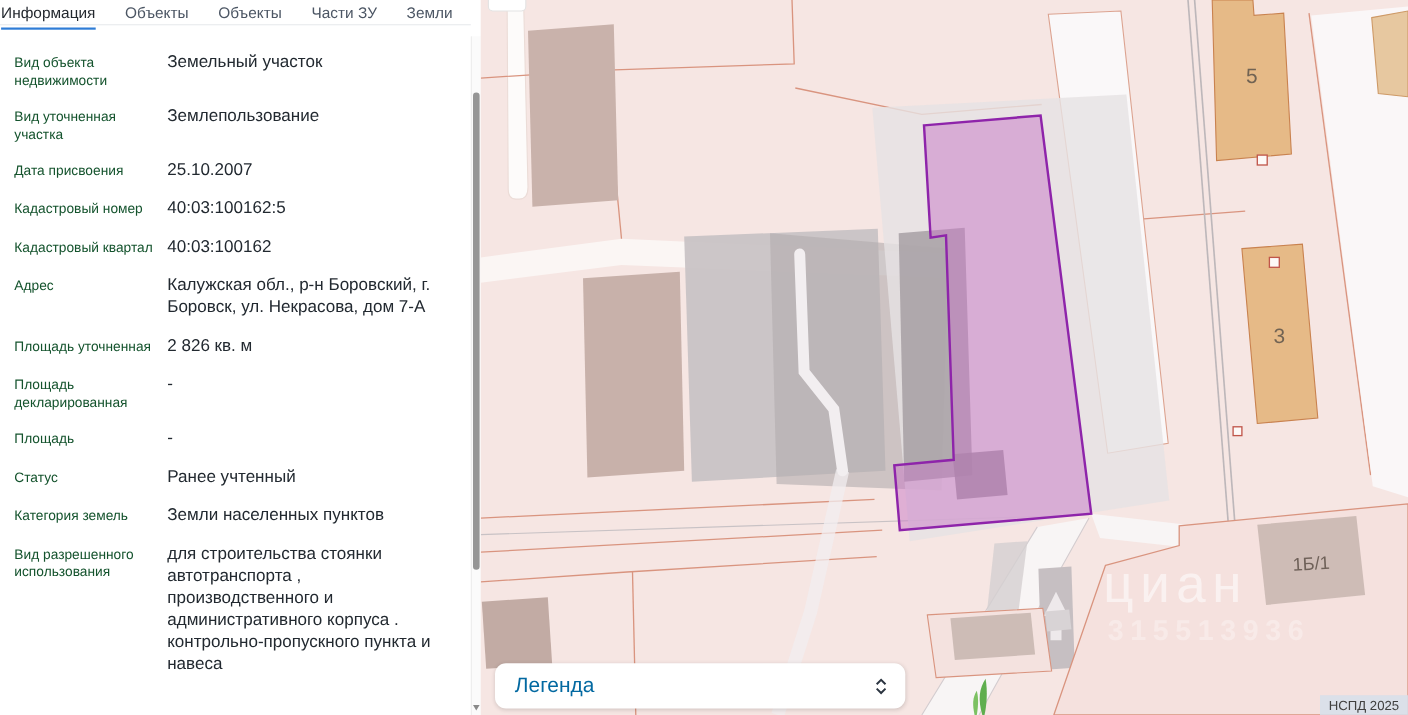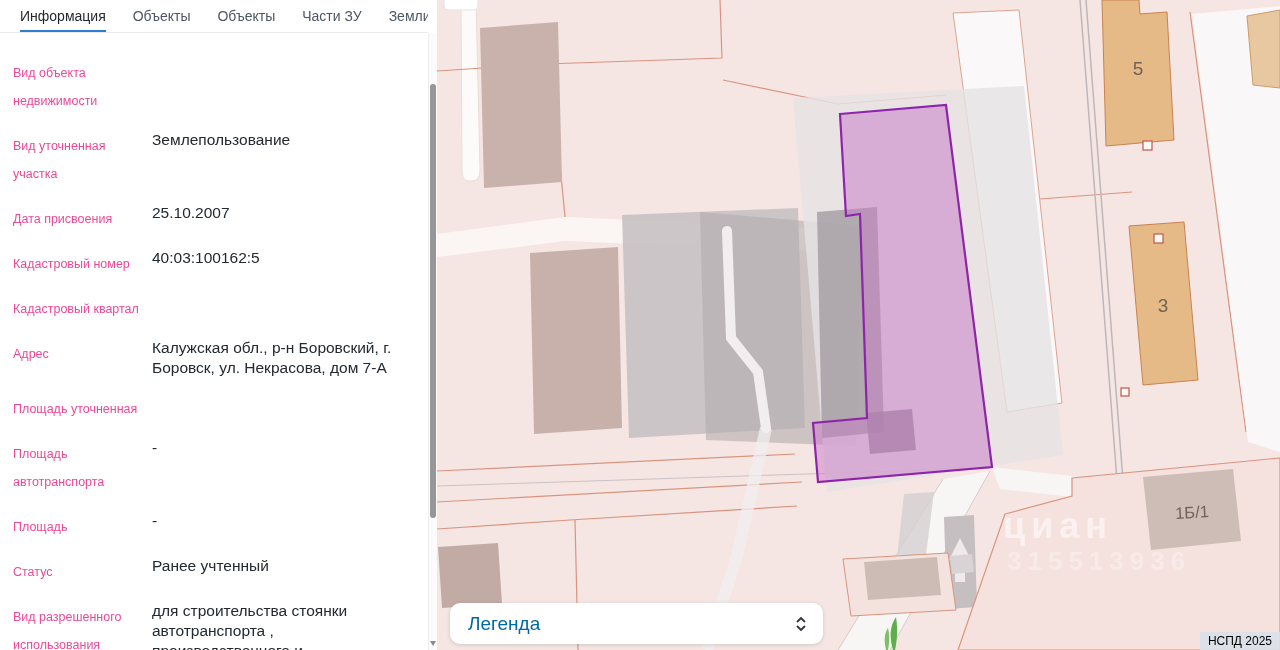--- a/index.html
+++ b/index.html
@@ -4,110 +4,117 @@
 <style>
   * { box-sizing: border-box; margin: 0; padding: 0; }
   html,body { width:1280px; height:650px; overflow:hidden;
     font-family:"Liberation Sans", sans-serif; background:#fff; }
   .app { position:relative; width:1280px; height:650px; }
 
   
   .panel { position:absolute; left:0; top:0; width:428px; height:650px;
     background:#fff; overflow:hidden; }
   .tabs { position:relative; display:flex; align-items:center; gap:27px;
-    height:33px; padding:0 0 0 20px; border-bottom:1px solid #E8EAED;
+    height:23px; padding:0 0 0 1px; border-bottom:1px solid #E8EAED;
     white-space:nowrap; width:460px; }
   .tab { font-size:14px; color:#4C5664; padding:8px 0 9px 0; cursor:pointer; }
   .tab.active { color:#23282E; border-bottom:2.5px solid #2E7CD6; padding-bottom:6.5px; }
   .fields { padding:24px 20px 0 13px; }
   .row { display:grid; grid-template-columns:139px 1fr; margin-bottom:15px; }
-  .flabel { font-size:12.5px; line-height:28px; color:#ec4899; padding-top:2px; }
+  .flabel { font-size:12.5px; line-height:16px; color:#14532d; padding-top:2px; }
   .fvalue { font-size:15.5px; line-height:20px; color:#222930; }
 
   
   .vscroll { position:absolute; left:428px; top:33px; width:9px; height:617px;
     background:#FBFBFB; border-left:1px solid #EDEDED; }
   .vthumb { position:absolute; left:1px; top:51px; width:6px; height:434px;
     background:#969696; border-radius:3px; }
   .varrow { position:absolute; left:1px; bottom:4px; width:0; height:0;
     border-left:3.5px solid transparent; border-right:3.5px solid transparent;
     border-top:5px solid #8A8A8A; }
 
   
   .map { position:absolute; left:437px; top:0; width:843px; height:650px;
     overflow:hidden; background:#F6E6E3; }
   .map svg { display:block; }
 
   .watermark { position:absolute; left:566px; top:508px; width:230px;
     pointer-events:none; color:#fff; }
-  .wm-word { font-size:36px; font-weight:bold; letter-spacing:6px; opacity:.55; line-height:1.0; }
+  .wm-word { font-size:48px; font-weight:normal; letter-spacing:6px; opacity:.55; line-height:1.0; }
   .wm-num { font-size:26px; font-weight:bold; letter-spacing:6px; opacity:.30; line-height:1.0; margin:4px 0 0 4px; }
 
   .legend { position:absolute; left:13px; bottom:6px; width:373px; height:41px;
     background:#fff; border-radius:10px; box-shadow:0 1px 4px rgba(0,0,0,.15);
     display:flex; align-items:center; justify-content:space-between;
     padding:0 14px 0 18px; cursor:pointer; }
   .legend-text { font-size:19px; color:#0369a1; }
 
   .attribution { position:absolute; right:0; bottom:0; height:18px;
     background:rgba(215,223,235,.88); padding:2px 8px 0 8px;
-    font-size:12px; color:#000000; }
+    font-size:12px; color:#404040; }
 </style>
 </head>
 <body>
 
 <div class="app">
 
   <aside class="panel">
     <nav class="tabs">
       <span class="tab active">Информация</span>
       <span class="tab">Объекты</span>
       <span class="tab">Объекты</span>
       <span class="tab">Части ЗУ</span>
       <span class="tab">Земли</span>
 
     </nav>
 
     <div class="fields">
       <div class="row">
         <div class="flabel">Вид объекта недвижимости</div>
+        <div class="fvalue">Земельный участок</div>
       </div>
       <div class="row">
         <div class="flabel">Вид уточненная участка</div>
         <div class="fvalue">Землепользование</div>
       </div>
       <div class="row">
         <div class="flabel">Дата присвоения</div>
         <div class="fvalue">25.10.2007</div>
       </div>
       <div class="row">
         <div class="flabel">Кадастровый номер</div>
         <div class="fvalue">40:03:100162:5</div>
       </div>
       <div class="row">
         <div class="flabel">Кадастровый квартал</div>
+        <div class="fvalue">40:03:100162</div>
       </div>
       <div class="row">
         <div class="flabel">Адрес</div>
         <div class="fvalue">Калужская обл., р-н Боровский, г. Боровск, ул. Некрасова, дом 7-А</div>
       </div>
       <div class="row">
         <div class="flabel">Площадь уточненная</div>
-      </div>
-      <div class="row">
-        <div class="flabel">Площадь автотранспорта</div>
+        <div class="fvalue">2 826 кв. м</div>
+      </div>
+      <div class="row">
+        <div class="flabel">Площадь декларированная</div>
         <div class="fvalue">-</div>
       </div>
       <div class="row">
         <div class="flabel">Площадь</div>
         <div class="fvalue">-</div>
       </div>
       <div class="row">
         <div class="flabel">Статус</div>
         <div class="fvalue">Ранее учтенный</div>
+      </div>
+      <div class="row">
+        <div class="flabel">Категория земель</div>
+        <div class="fvalue">Земли населенных пунктов</div>
       </div>
       <div class="row">
         <div class="flabel">Вид разрешенного использования</div>
         <div>
           <div class="fvalue">для строительства стоянки автотранспорта , производственного и административного корпуса . контрольно-пропускного пункта и навеса</div>
 
         </div>
       </div>
     </div>
   </aside>

